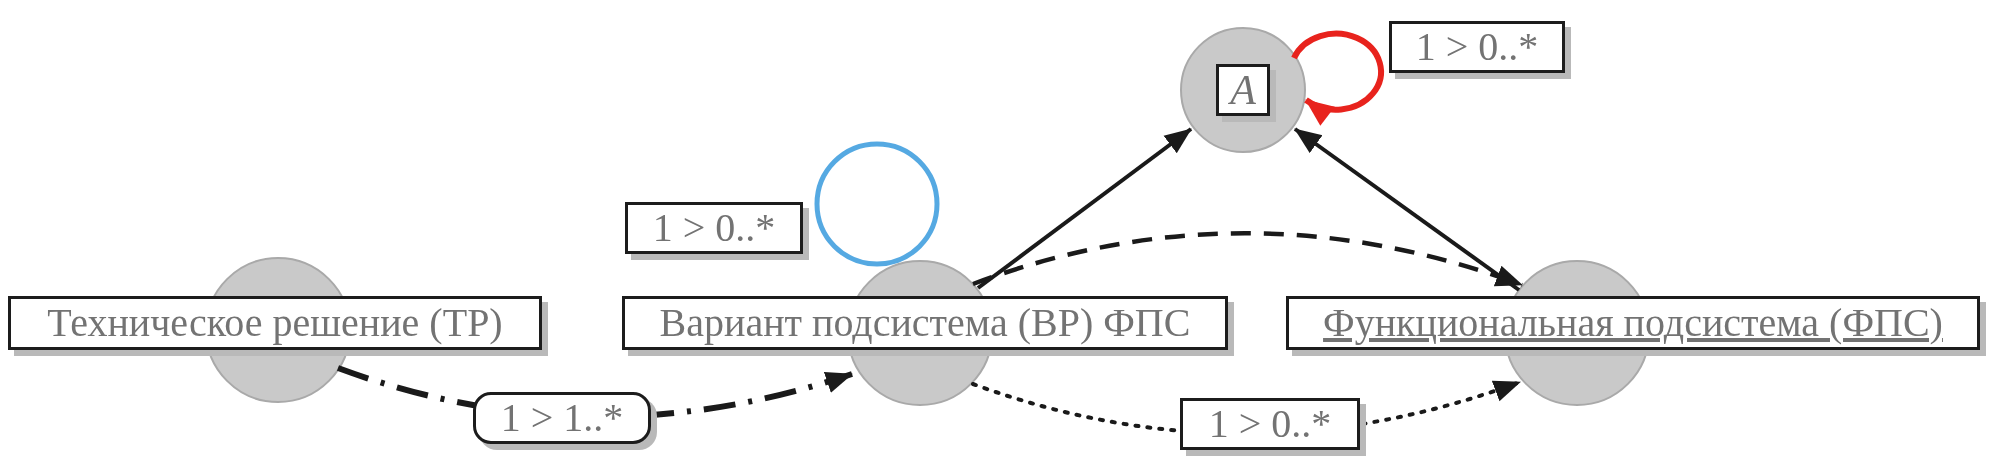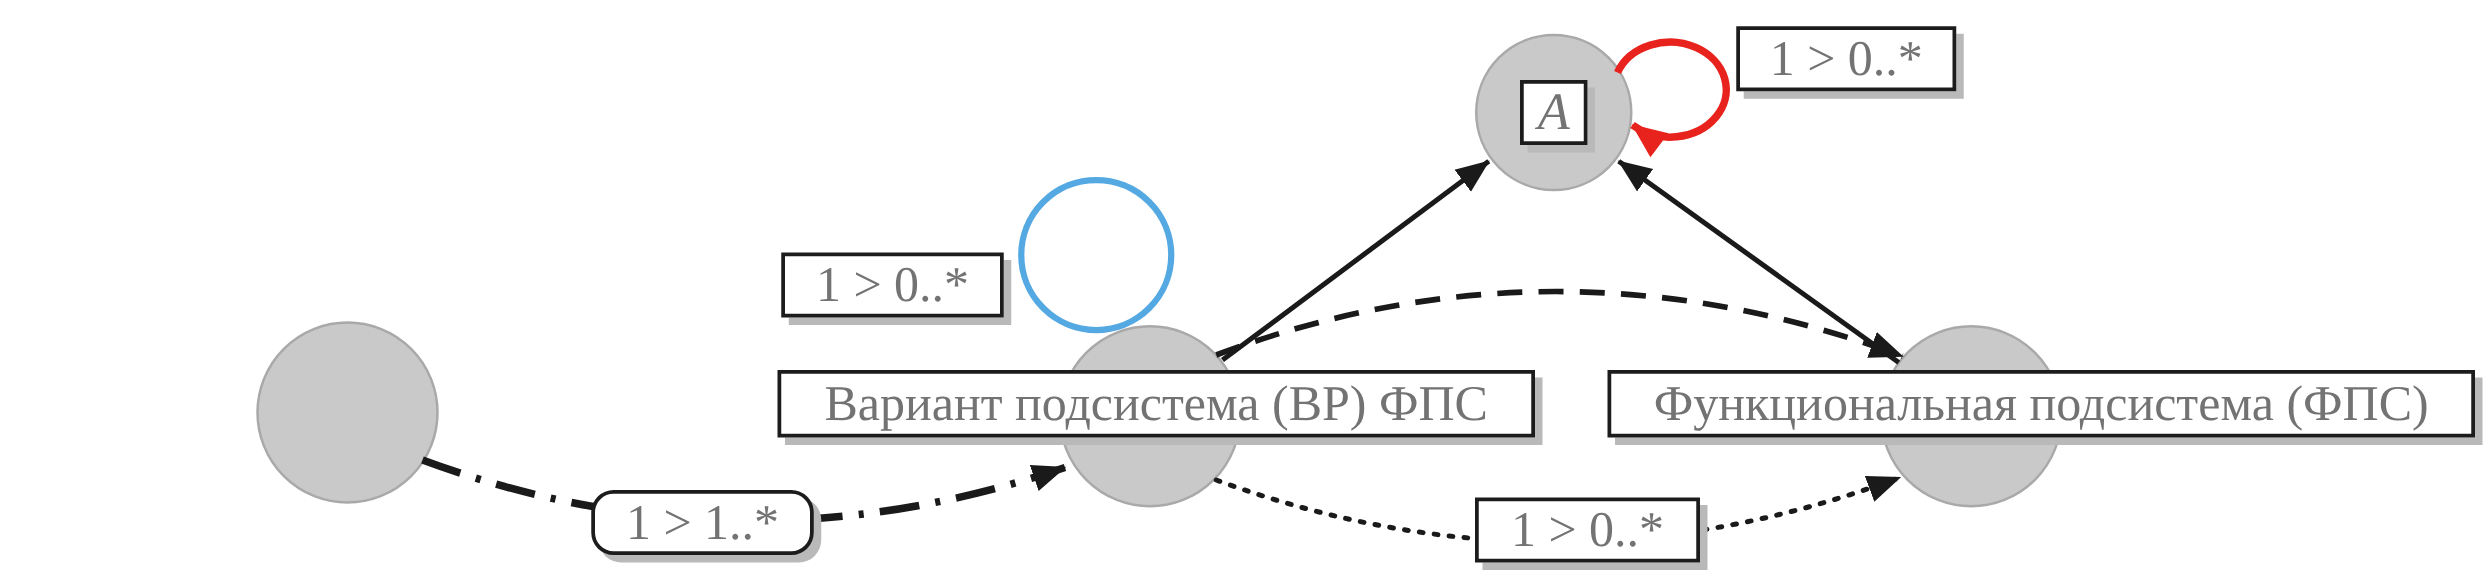--- a/index.html
+++ b/index.html
@@ -67,24 +67,25 @@
 
     <path d="M 973 284 Q 1245 182 1522 285" fill="none" stroke-width="4.5" stroke-dasharray="20 13" marker-end="url(#arrow-black)" stroke="#1a1a1a"></path>
 
     <path d="M 973 384 Q 1245 484 1520 382" fill="none" stroke-width="4" stroke-dasharray="3 9" stroke-linecap="round" marker-end="url(#arrow-black)" stroke="#1a1a1a"></path>
 
     <path d="M 978 288 L 1191 129" fill="none" stroke-width="4" marker-end="url(#arrow-black)" stroke="#1a1a1a"></path>
 
     <path d="M 1519 290 L 1295 129" fill="none" stroke-width="4" marker-end="url(#arrow-black)" stroke="#1a1a1a"></path>
   </svg>
 
+  <div class="label-box" style="left:8px; top:296px; width:534px; height:54px;">Техническое решение (ТР)</div>
 
   <div class="label-box" style="left:622px; top:296px; width:606px; height:54px;">Вариант подсистема (ВР) ФПС</div>
 
-  <div class="label-box" style="left:1286px; top:296px; width:694px; height:54px;">Функциональная подсистема (ФПС)</div>
+  <div class="label-box" style="left:1286px; top:296px; width:694px; height:54px;text-decoration:underline;">Функциональная подсистема (ФПС)</div>
 
   <div class="label-box a-box" style="left:1216px; top:64px; width:54px; height:52px;">A</div>
 
   <div class="label-box" style="left:473px; top:392px; width:178px; height:52px;border-radius:18px;">1 &gt; 1..*</div>
 
   <div class="label-box" style="left:625px; top:202px; width:178px; height:52px;">1 &gt; 0..*</div>
 
 
   <div class="label-box" style="left:1180px; top:398px; width:180px; height:52px;">1 &gt; 0..*</div>
 

